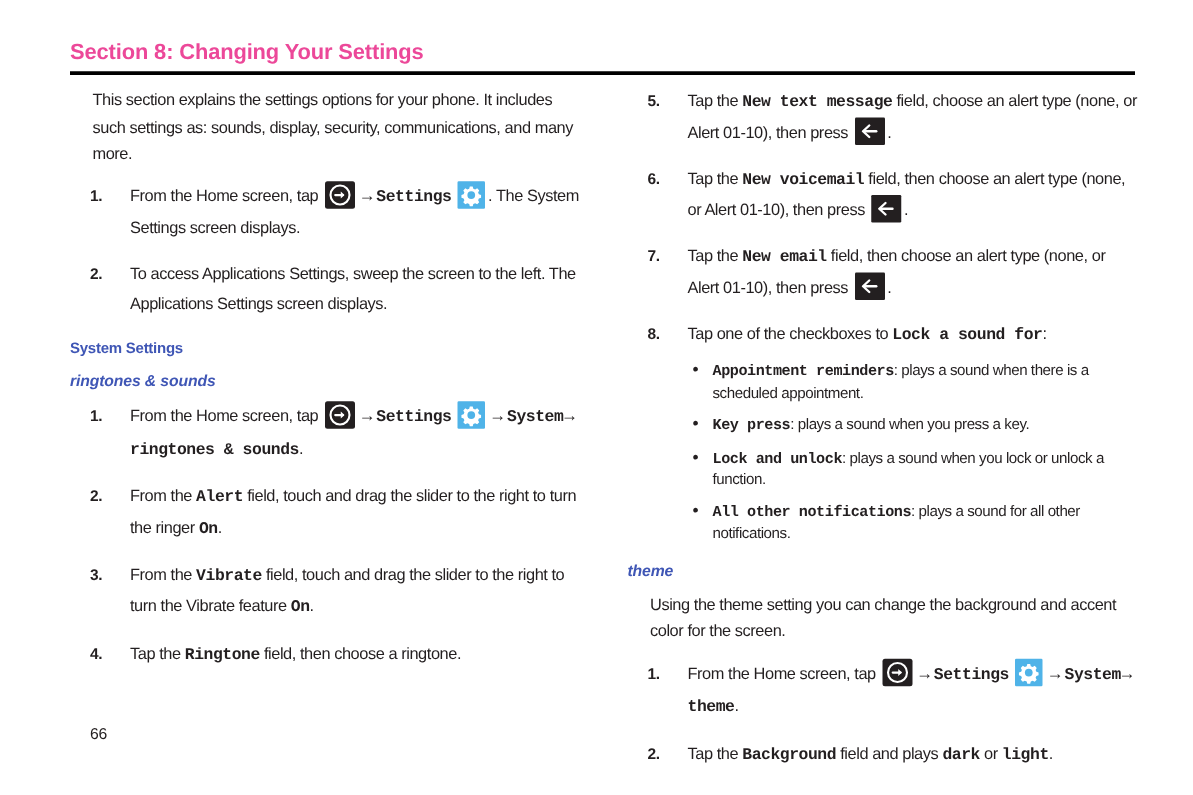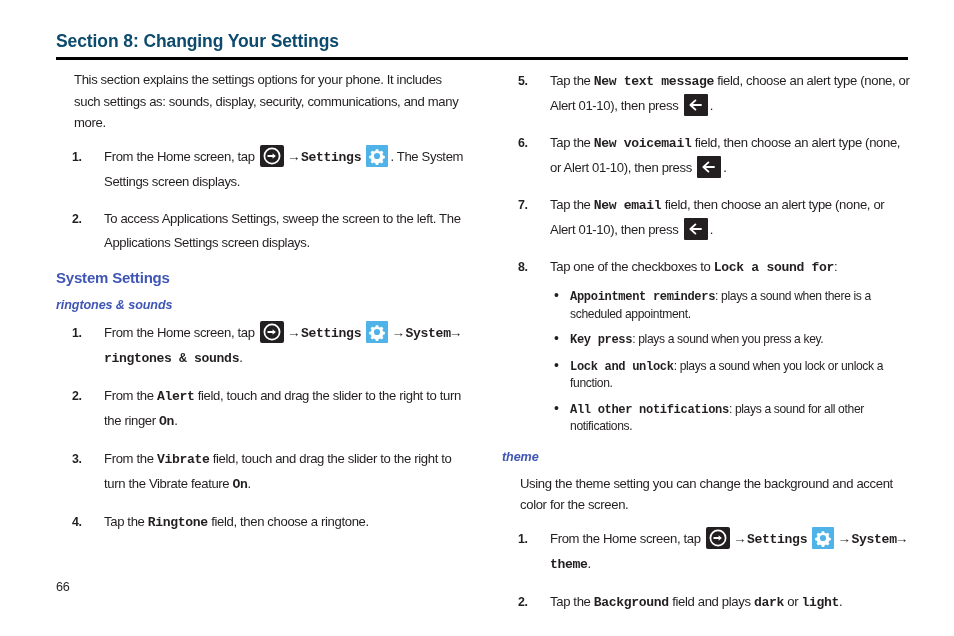--- a/index.html
+++ b/index.html
@@ -25,21 +25,21 @@
   
   .section-header {
     position: absolute;
     left: 56px;
     top: 30px;
     width: 854px;
   }
   .section-title {
     font-size: 17.5px;
     font-weight: bold;
-    color: #0c4a6e;
+    color: #ec4899;
     letter-spacing: -0.1px;
     line-height: 22px;
     margin: 0;
     white-space: nowrap;
   }
   .section-rule {
     margin-top: 5px;
     height: 3px;
     background: #000000;
     width: 852px;
@@ -59,21 +59,21 @@
     margin: 0 0 11px 0;
     padding-left: 18px;
     font-size: 13.1px;
     line-height: 21.5px;
     letter-spacing: -0.35px;
     color: #231f20;
   }
 
   
   h2.heading {
-    font-size: 15px;
+    font-size: 12px;
     font-weight: bold;
     color: #3f56b5;
     margin: 13px 0 8px 0;
     padding-left: 0;
     line-height: 20px;
     letter-spacing: -0.2px;
   }
   h3.subheading {
     font-size: 12.6px;
     font-weight: bold;
@@ -162,21 +162,21 @@
     display: inline-block;
     font-weight: bold;
     font-size: 13.5px;
     padding: 0 1px;
     vertical-align: 0;
   }
 
   
   .page-number {
     position: absolute;
-    left: 56px;
+    left: 72px;
     top: 580px;
     font-size: 12.6px;
     color: #231f20;
     letter-spacing: -0.2px;
   }
 </style>
 </head>
 <body>
 
 <div class="page">

